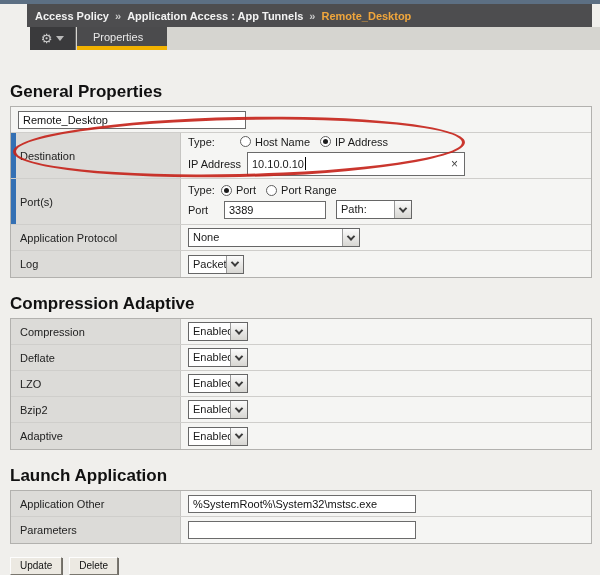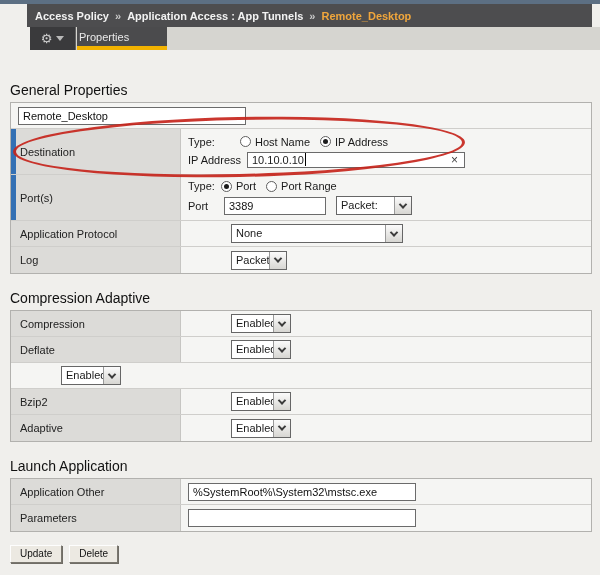--- a/index.html
+++ b/index.html
@@ -25,27 +25,27 @@
     position:absolute; top:27px; left:30px; width:46px; height:23px;
     background:#3a3a3c; color:#cfcfcf; display:flex; align-items:center;
     justify-content:center; gap:4px; border-right:1px solid #636363; cursor:pointer;
   }
   .gear-glyph { font-size:13px; line-height:1; }
   .caret-down { width:0; height:0; border-left:4px solid transparent;
     border-right:4px solid transparent; border-top:5px solid #b9b9b9; }
   .tab-properties {
     position:absolute; top:27px; left:77px; width:90px; height:19px;
     background:#4b4b4d; color:#e9e9e9; display:flex; align-items:center;
-    padding-left:2px; cursor:pointer;
+    padding-left:16px; cursor:pointer;
   }
   .tab-underline { position:absolute; top:46px; left:77px; width:90px; height:4px; background:#f2b200; }
 
   
   .content { position:absolute; top:50px; left:0; right:0; }
-  h3.section-title { font-size:14px; font-weight:normal; color:#111; margin:32px 0 4px 10px; }
+  h3.section-title { font-size:17px; font-weight:bold; color:#111; margin:32px 0 4px 10px; }
   h3.section-title.sub { margin-top:16px; }
 
   .ptable { width:582px; margin-left:10px; border:1px solid #b2b1ae; background:#f5f5f3; }
   .prow { display:flex; border-bottom:1px solid #cfcecb; position:relative; min-height:26px; }
   .prow:last-child { border-bottom:none; }
   .plabel {
     width:170px; background:#dcdbd8; border-right:1px solid #c6c5c2;
     display:flex; align-items:center; padding-left:9px; color:#222;
   }
   .pvalue { flex:1; padding:3px 7px; display:flex; flex-direction:column; justify-content:center; gap:4px; }
@@ -56,41 +56,41 @@
   .row-desc { height:24px; } .row-two { height:46px; }
 
   input.txt {
     height:18px; border:1px solid #6b6b6b; background:#fff; font-size:11px;
     font-family:"Liberation Sans","DejaVu Sans",sans-serif; padding:1px 4px; color:#111;
   }
   .w-wide { width:228px; } .w-port { width:102px; }
 
   
   .fakeinput {
-    width:218px; height:16px; border:1px solid #6b6b6b; background:#fff;
+    width:218px; height:24px; border:1px solid #6b6b6b; background:#fff;
     display:flex; align-items:center; padding:0 4px; cursor:text;
   }
   .fakeinput .caret { width:1px; height:13px; background:#000; margin-left:1px; }
   .fakeinput .spacer { flex:1; }
   .fakeinput .clear-x { color:#444; font-size:12px; line-height:1; cursor:pointer; padding:0 2px; }
 
   
   .radio { width:11px; height:11px; border-radius:50%; border:1px solid #5f5f5f;
     background:#fff; display:inline-block; margin:0 4px 0 0; flex:none; cursor:pointer; }
   .radio.checked { position:relative; }
   .radio.checked::after { content:''; position:absolute; left:2px; top:2px;
     width:5px; height:5px; border-radius:50%; background:#1c1c1c; }
   .radio-lbl { margin-right:10px; }
   .type-lbl { width:52px; flex:none; }
   .inline-lbl { margin-right:6px; }
 
   
   .sel {
     display:inline-flex; align-items:stretch; border:1px solid #666;
-    background:#fff; height:19px; cursor:pointer;margin-left:43px;
+    background:#fff; height:19px; cursor:pointer;
   }
   .sel .txt { padding:2px 4px 0 4px; flex:1; white-space:nowrap; overflow:hidden; }
   .sel .arrow { width:17px; background:linear-gradient(#fbfbfb,#d7d6d2);
     border-left:1px solid #999; display:flex; align-items:center; justify-content:center; flex:none; }
   .sel .arrow i { display:block; width:6px; height:6px; border-right:2px solid #3b3b3b;
     border-bottom:2px solid #3b3b3b; transform:rotate(45deg) translate(-1px,-1px); }
   .sel-none { width:172px; } .sel-packet { width:56px; } .sel-enabled { width:60px; } .sel-other { width:76px; margin-left:10px; }
 
   
   .annotation-ellipse {
@@ -171,21 +171,21 @@
           <span class="inline-lbl">Type:</span>
           <span class="radio checked"></span>
           <span class="radio-lbl">Port</span>
           <span class="radio"></span>
           <span class="radio-lbl">Port Range</span>
         </div>
         <div class="vline">
           <span class="inline-lbl" style="width:30px">Port</span>
           <input class="txt w-port" value="3389" style="">
           <span class="sel sel-other">
-            <span class="txt">Packet:</span>
+            <span class="txt">Path:</span>
             <span class="arrow">
                 <i></i>
               </span>
           </span>
         </div>
       </div>
     </div>
 
     <div class="prow">
       <div class="plabel">Application Protocol</div>
@@ -239,20 +239,21 @@
         <span class="sel sel-enabled">
           <span class="txt">Enabled</span>
           <span class="arrow">
                 <i></i>
               </span>
         </span>
       </div>
         </div>
     </div>
     <div class="prow">
+      <div class="plabel">LZO</div>
       <div class="pvalue">
           <div class="vline">
         <span class="sel sel-enabled">
           <span class="txt">Enabled</span>
           <span class="arrow">
                 <i></i>
               </span>
         </span>
       </div>
         </div>

